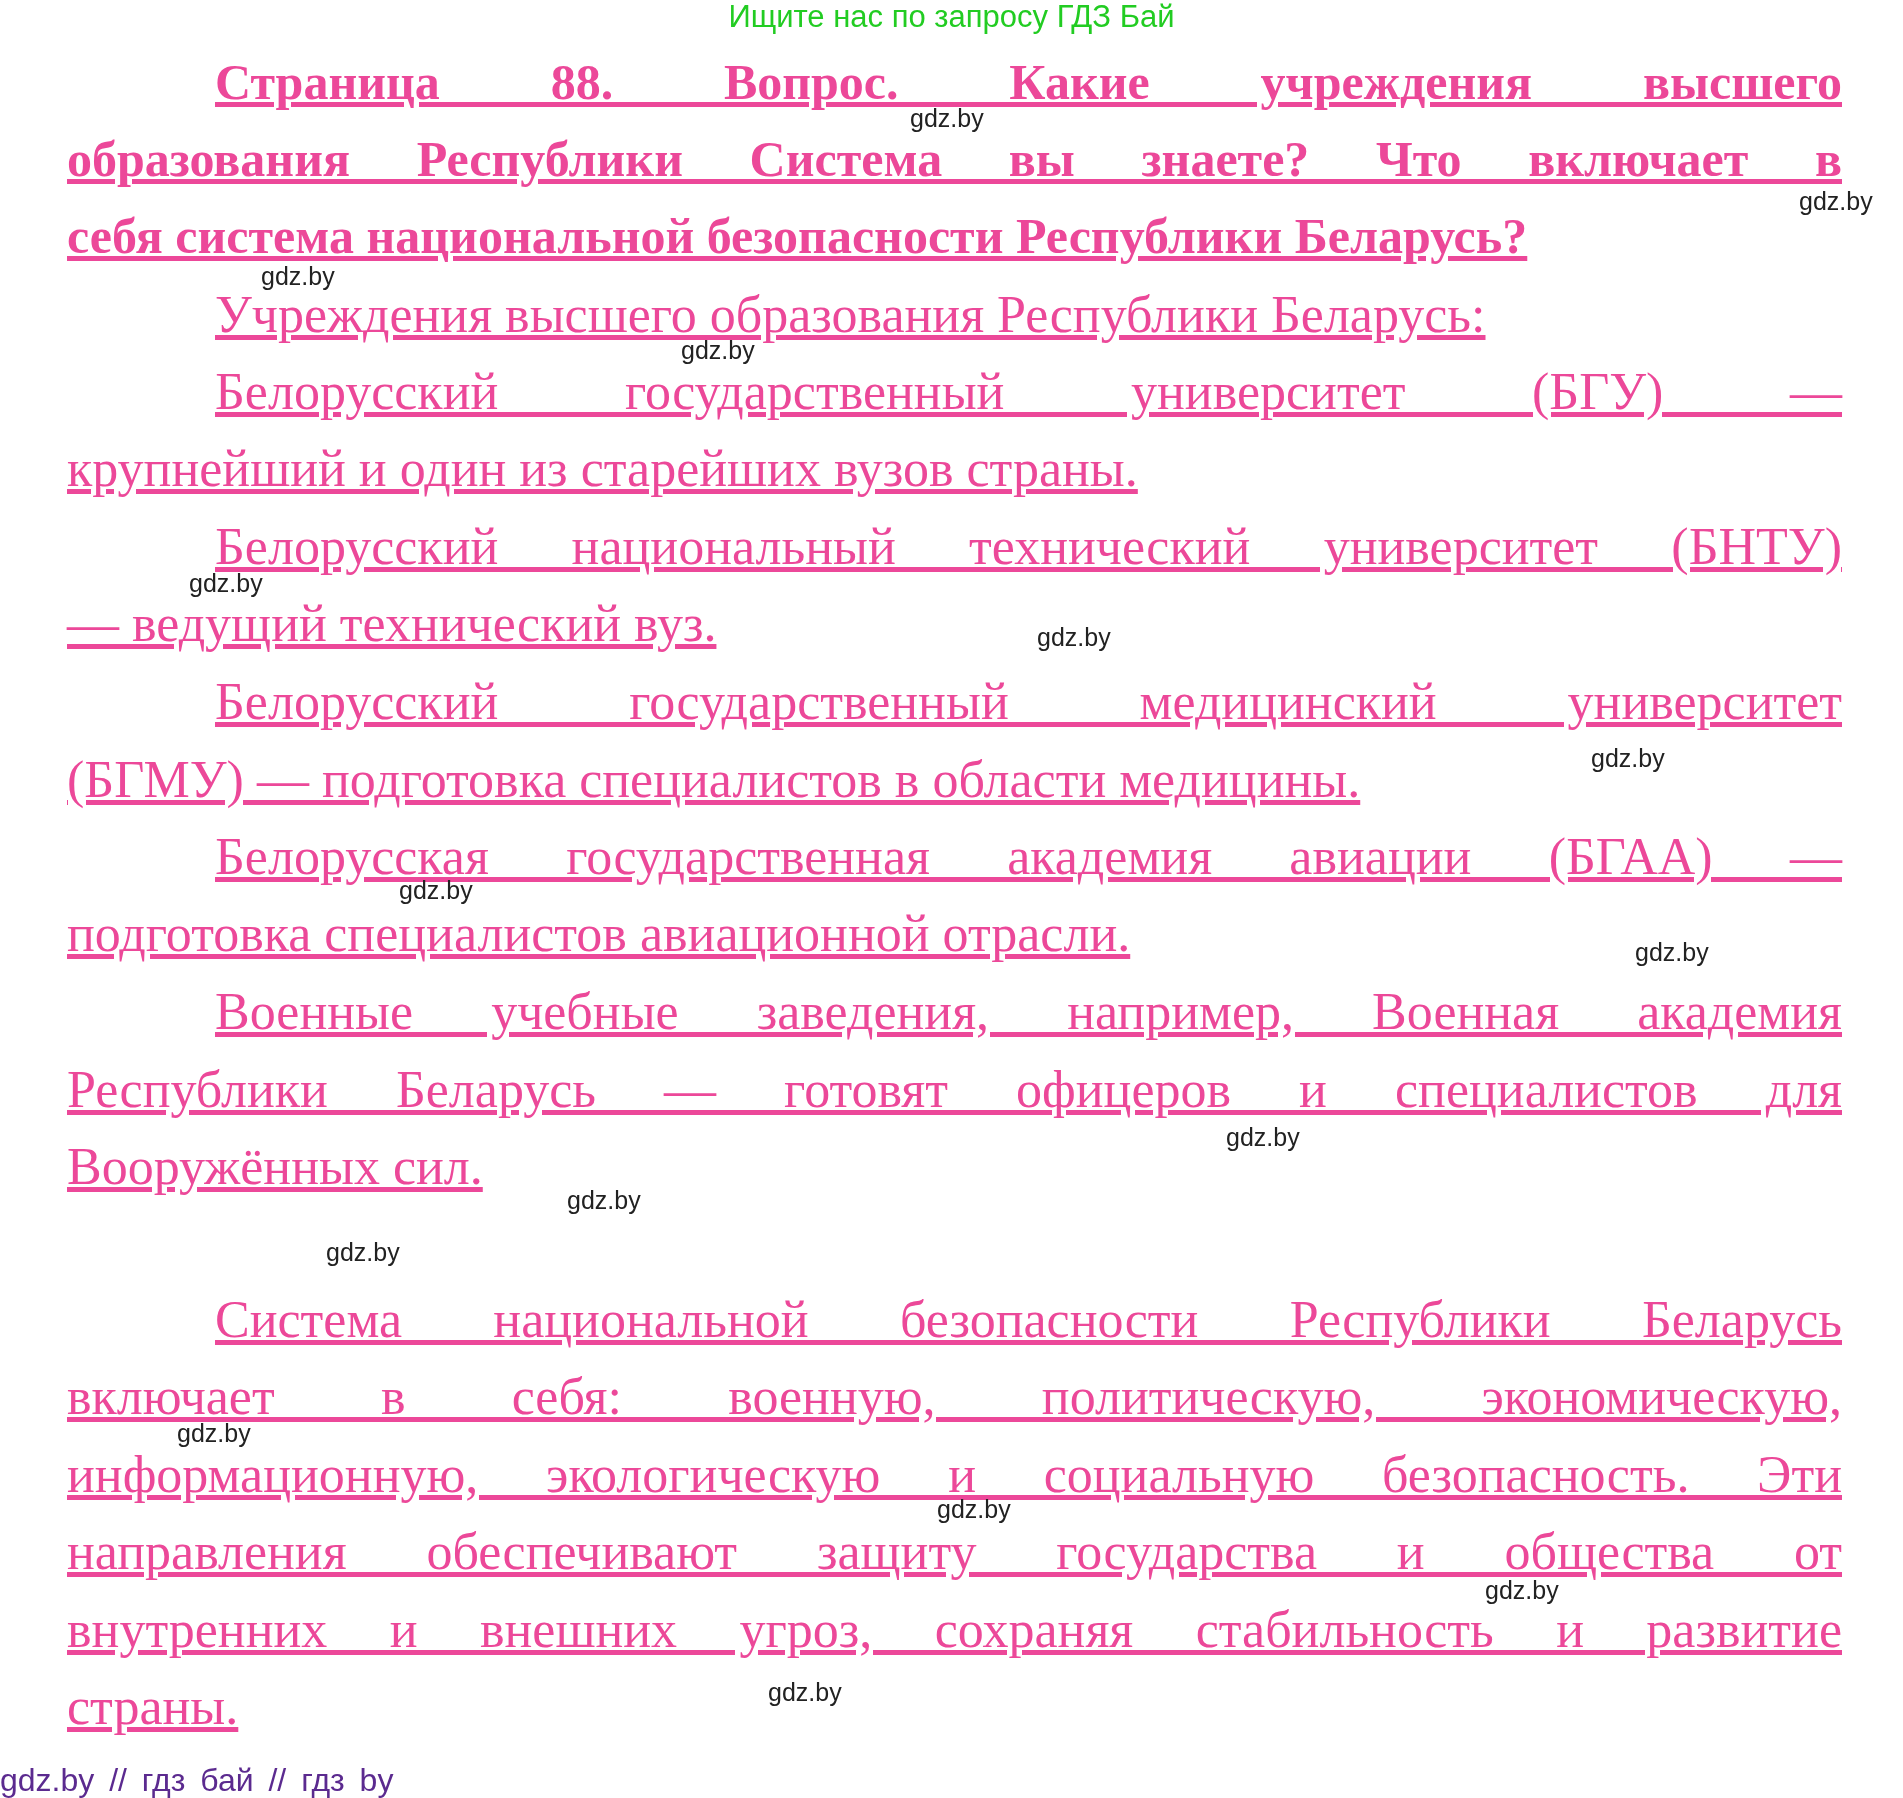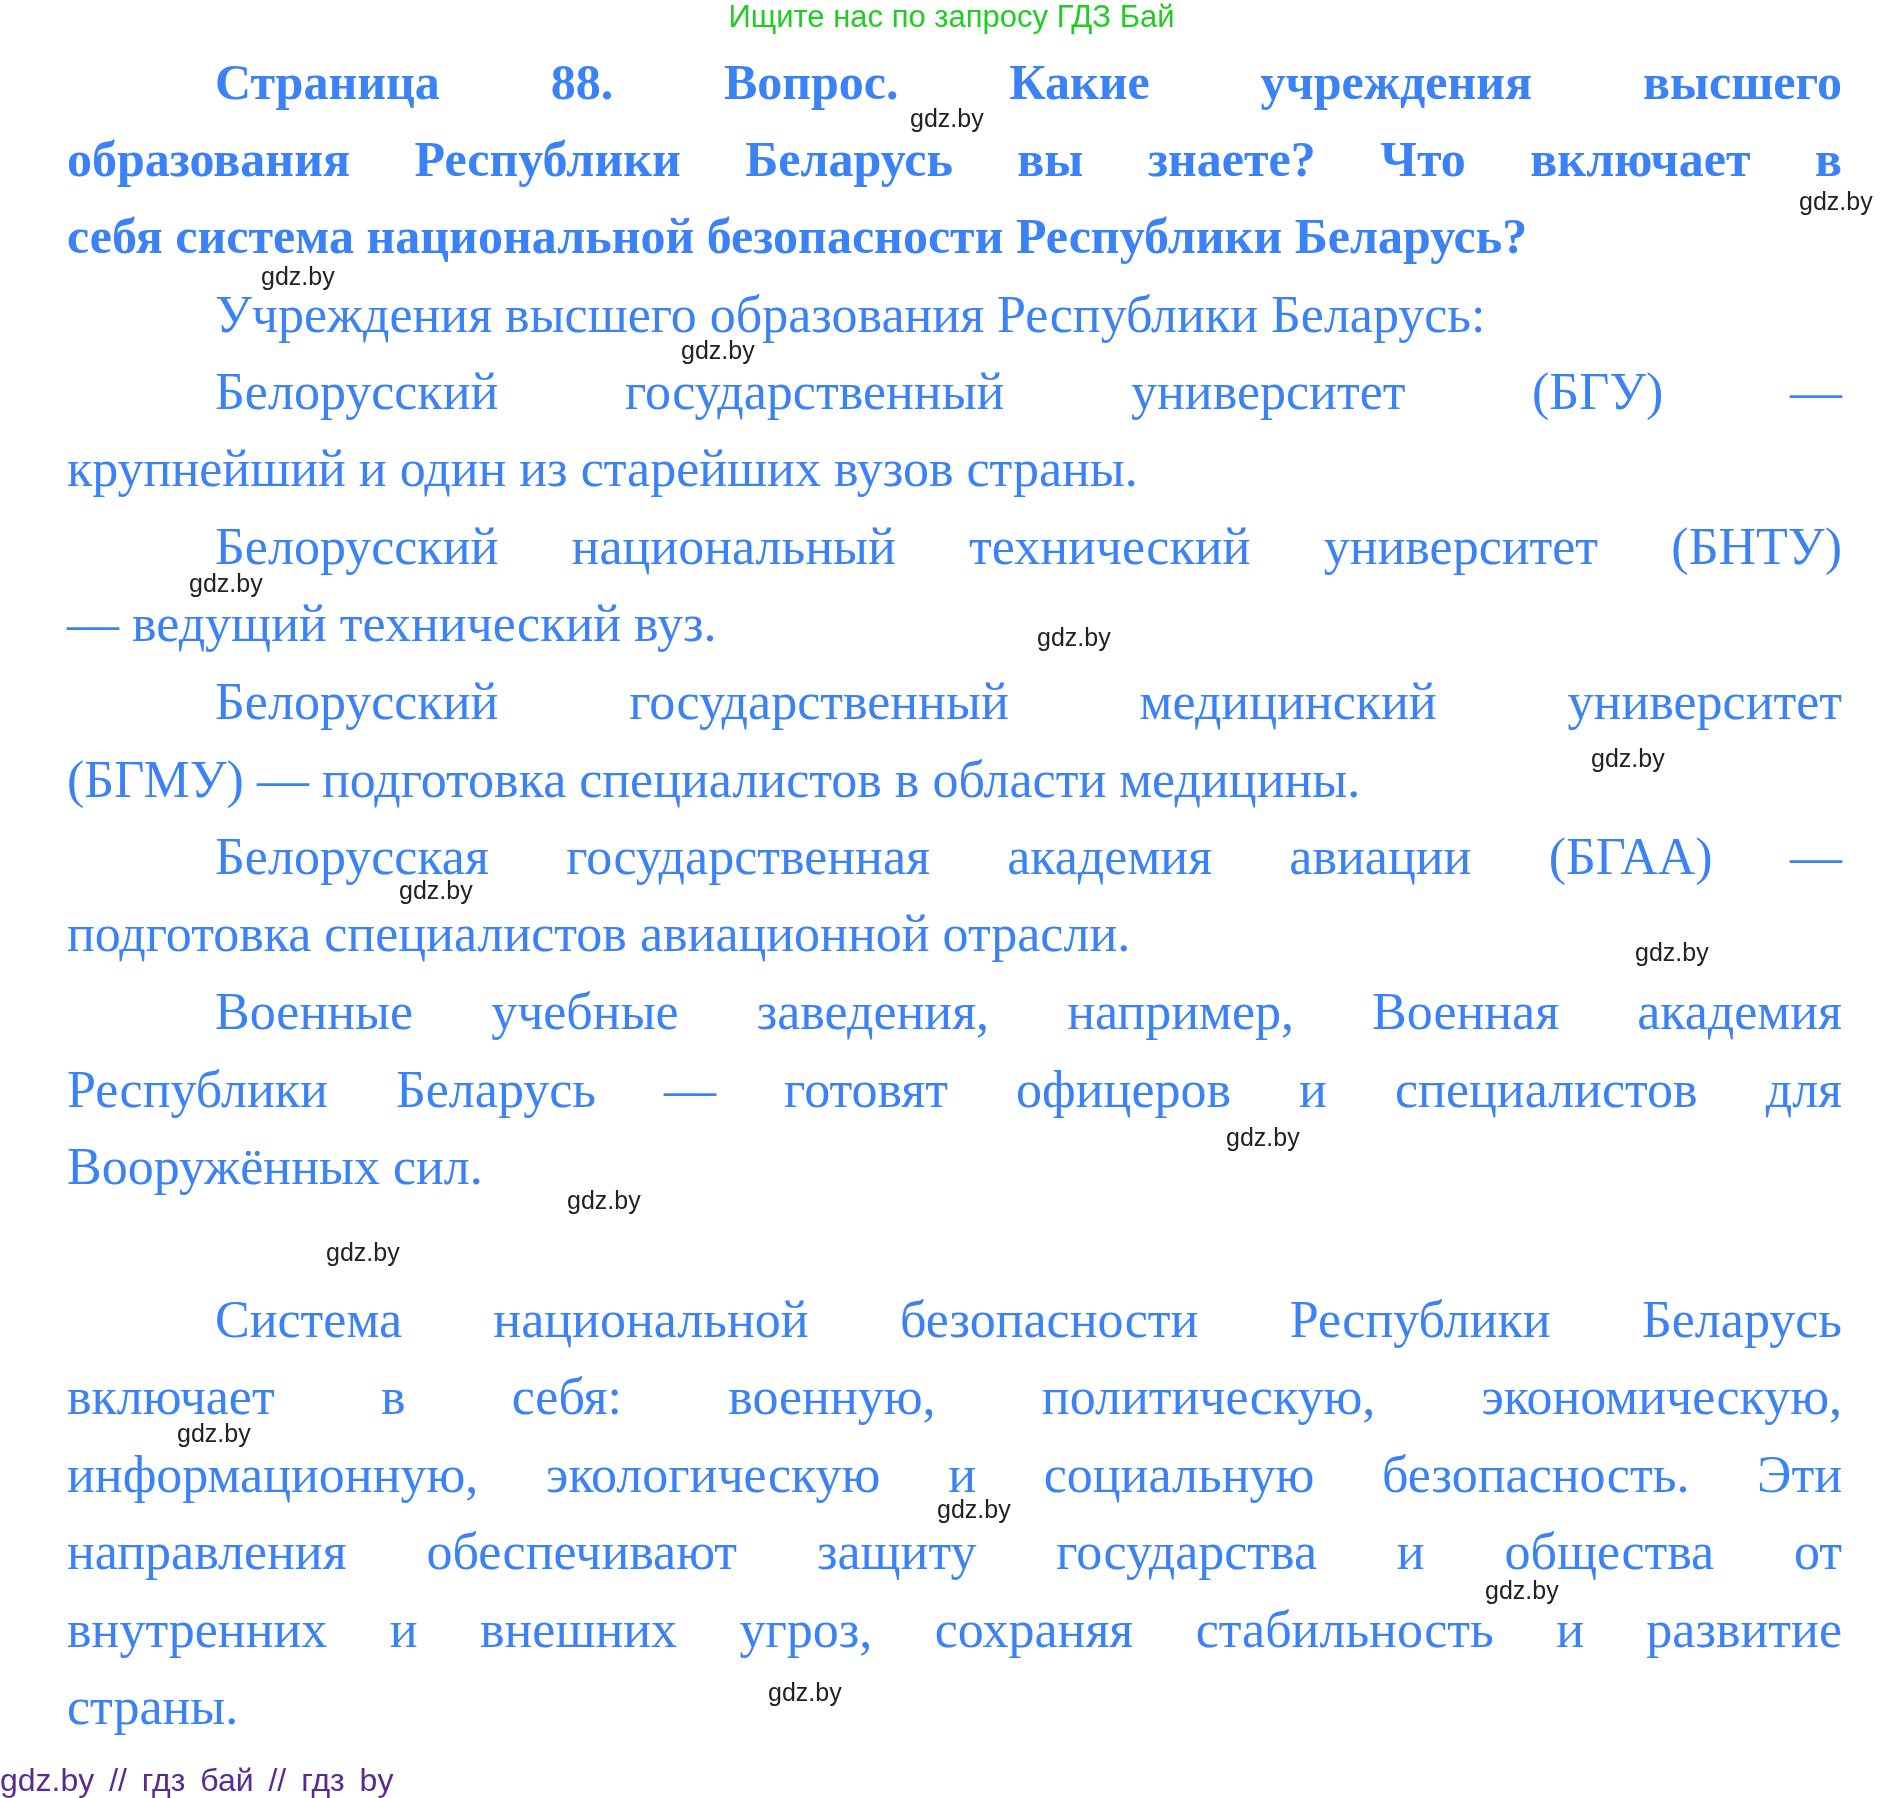--- a/index.html
+++ b/index.html
@@ -1,38 +1,38 @@
 <!DOCTYPE html>
 <html><head>
 <meta charset="utf-8">
 <style>
   html, body { margin:0; padding:0; background:#ffffff; }
   body { width:1903px; height:1798px; position:relative; overflow:hidden; }
   .top-ad { position:absolute; top:0; left:0; width:1903px; text-align:center;
     font-family:"Liberation Sans", sans-serif; font-size:31px; color:#22cc22; line-height:34px; }
   .page { position:absolute; left:67px; width:1775px; top:44px; }
   .line { position:absolute; left:0; width:1775px; height:77px; white-space:nowrap;
-    font-family:"Liberation Serif", serif; color:#3b82f6; }
+    font-family:"Liberation Serif", serif; color:#ec4899;text-decoration:underline; }
   .line.just { text-align:justify; text-align-last:justify; }
   .line.indent { padding-left:148px; box-sizing:border-box; }
   .h { font-weight:bold; font-size:50px; line-height:77px; }
   .b { font-size:52px; line-height:77px; }
   .wm { position:absolute; font-family:"Liberation Sans", sans-serif; font-size:25px; color:#222; line-height:30px; }
   .footer { position:absolute; top:1762px; left:0; width:1903px; text-align:left;
     font-family:"Liberation Sans", sans-serif; font-size:32px; color:#5b2a8f; line-height:36px; word-spacing:6px; }
 </style>
 </head>
 <body>
 
 <div class="top-ad">Ищите нас по запросу ГДЗ Бай</div>
 
 <div class="page">
 
   <div class="line h just indent" style="top:0px">Страница 88. Вопрос. Какие учреждения высшего</div>
-  <div class="line h just" style="top:77px">образования Республики Беларусь вы знаете? Что включает в</div>
+  <div class="line h just" style="top:77px">образования Республики Система вы знаете? Что включает в</div>
   <div class="line h" style="top:154px">себя система национальной безопасности Республики Беларусь?</div>
 
   <div class="line b indent" style="top:232px">Учреждения высшего образования Республики Беларусь:</div>
   <div class="line b just indent" style="top:309px">Белорусский государственный университет (БГУ) —</div>
   <div class="line b" style="top:386px">крупнейший и один из старейших вузов страны.</div>
   <div class="line b just indent" style="top:464px">Белорусский национальный технический университет (БНТУ)</div>
   <div class="line b" style="top:541px">— ведущий технический вуз.</div>
   <div class="line b just indent" style="top:619px">Белорусский государственный медицинский университет</div>
   <div class="line b" style="top:697px">(БГМУ) — подготовка специалистов в области медицины.</div>
   <div class="line b just indent" style="top:774px">Белорусская государственная академия авиации (БГАА) —</div>

